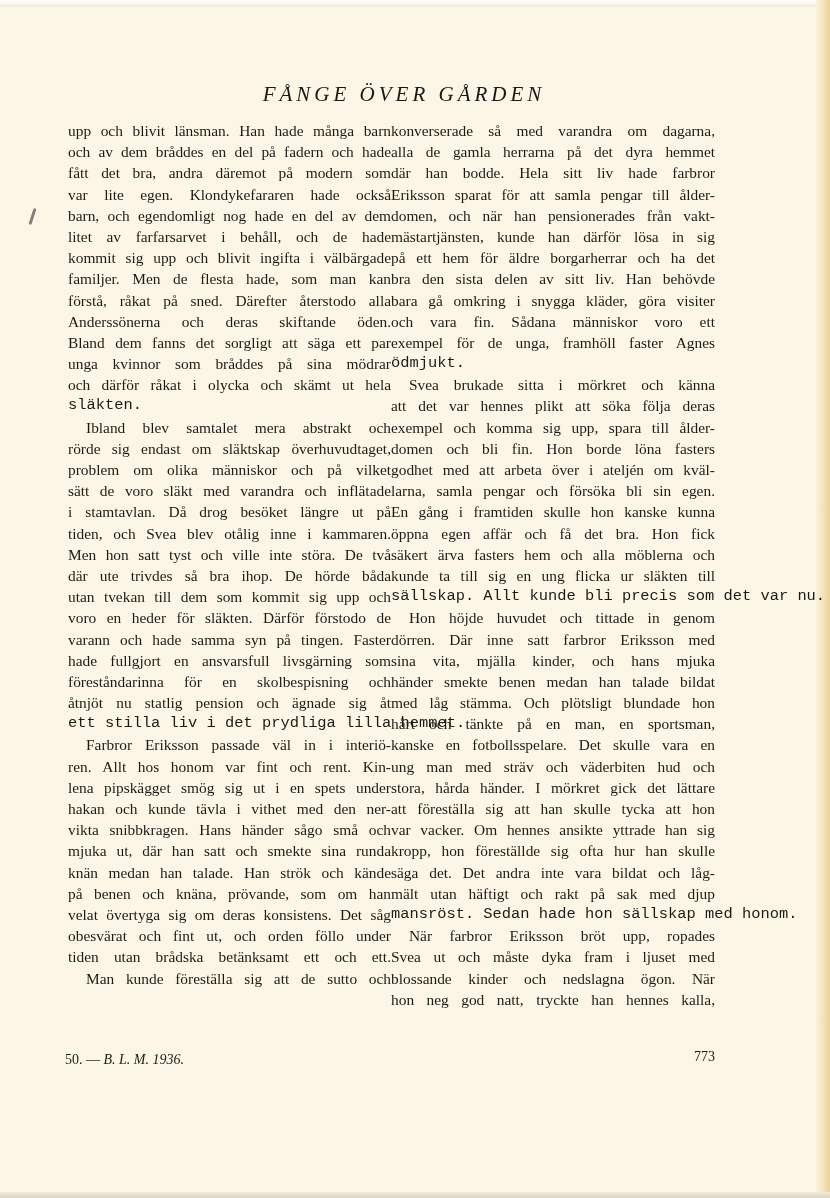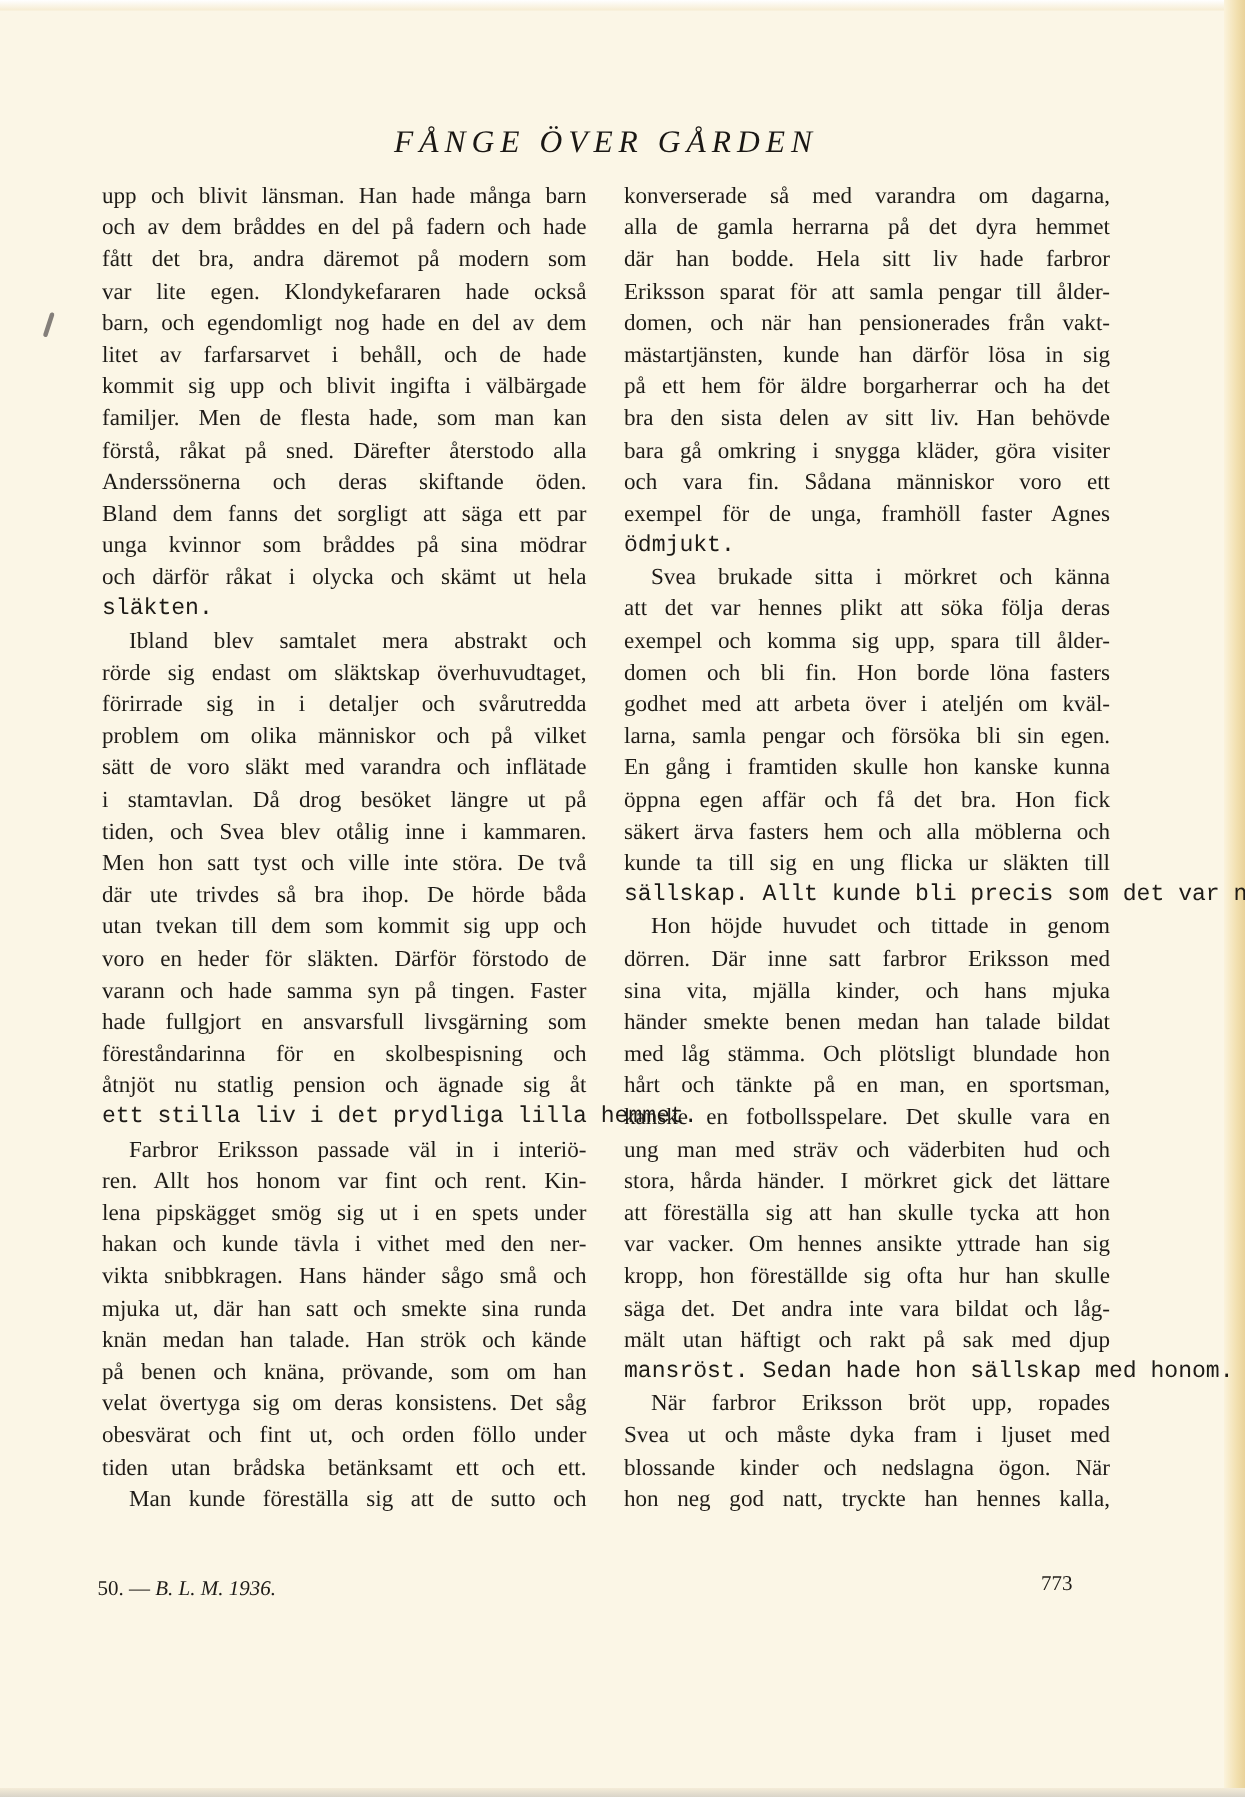--- a/index.html
+++ b/index.html
@@ -31,21 +31,21 @@
       color: #1a1714;
     }
     .column {
       position: absolute; top: 120px;
       font-size: 15.4px;
       line-height: 21.2px;
       text-align: justify;
       hyphens: none;
     }
     .col-left { left: 68px; width: 323px; }
-    .col-right { left: 416px; width: 324px; }
+    .col-right { left: 391px; width: 324px; }
     .line {
       display: block;
       text-align: justify;
       text-align-last: justify;
       white-space: nowrap;
       height: 21.2px;
       overflow: visible;
     }
     .line.last { text-align-last: left; font-family: Liberation Mono, monospace; }
     .line.indent { padding-left: 18px; }
@@ -84,21 +84,20 @@
     <span class="line">kommit sig upp och blivit ingifta i välbärgade</span>
     <span class="line">familjer. Men de flesta hade, som man kan</span>
     <span class="line">förstå, råkat på sned. Därefter återstodo alla</span>
     <span class="line">Anderssönerna och deras skiftande öden.</span>
     <span class="line">Bland dem fanns det sorgligt att säga ett par</span>
     <span class="line">unga kvinnor som bråddes på sina mödrar</span>
     <span class="line">och därför råkat i olycka och skämt ut hela</span>
     <span class="line last">släkten.</span>
     <span class="line indent">Ibland blev samtalet mera abstrakt och</span>
     <span class="line">rörde sig endast om släktskap överhuvudtaget,</span>
-    <span class="line">förirrade sig in i detaljer och svårutredda</span>
     <span class="line">problem om olika människor och på vilket</span>
     <span class="line">sätt de voro släkt med varandra och inflätade</span>
     <span class="line">i stamtavlan. Då drog besöket längre ut på</span>
     <span class="line">tiden, och Svea blev otålig inne i kammaren.</span>
     <span class="line">Men hon satt tyst och ville inte störa. De två</span>
     <span class="line">där ute trivdes så bra ihop. De hörde båda</span>
     <span class="line">utan tvekan till dem som kommit sig upp och</span>
     <span class="line">voro en heder för släkten. Därför förstodo de</span>
     <span class="line">varann och hade samma syn på tingen. Faster</span>
     <span class="line">hade fullgjort en ansvarsfull livsgärning som</span>

